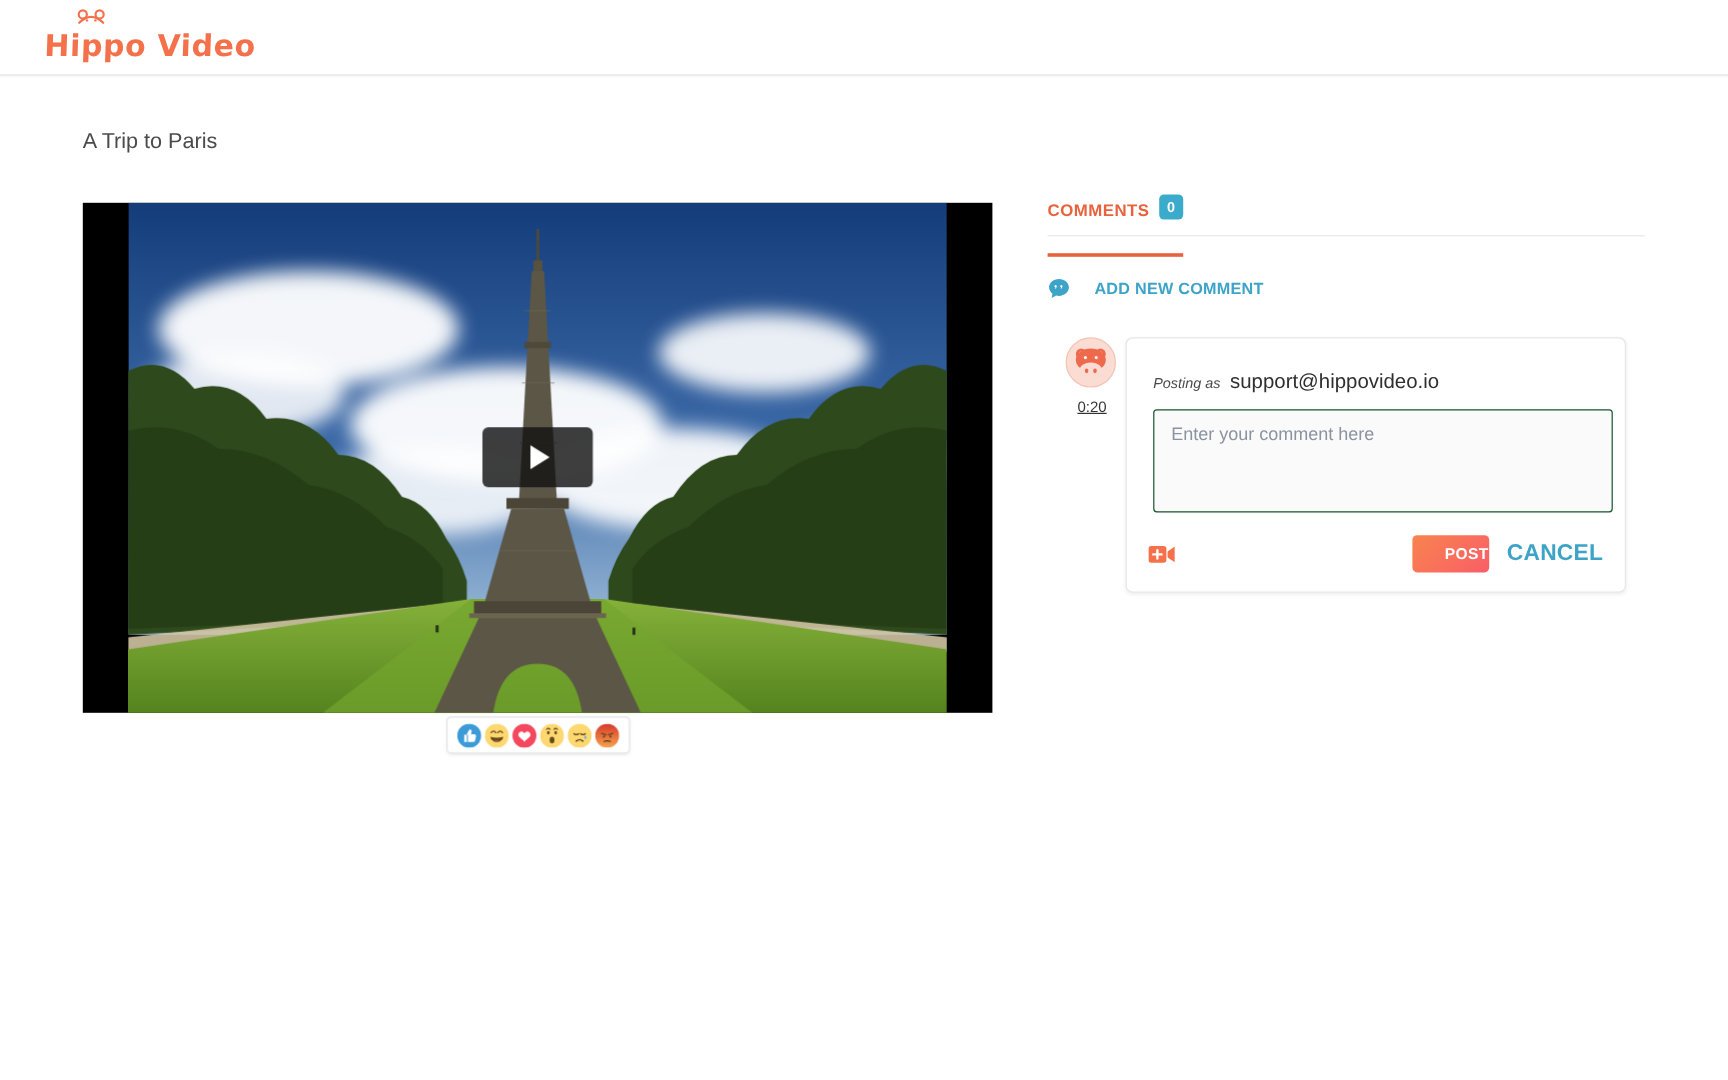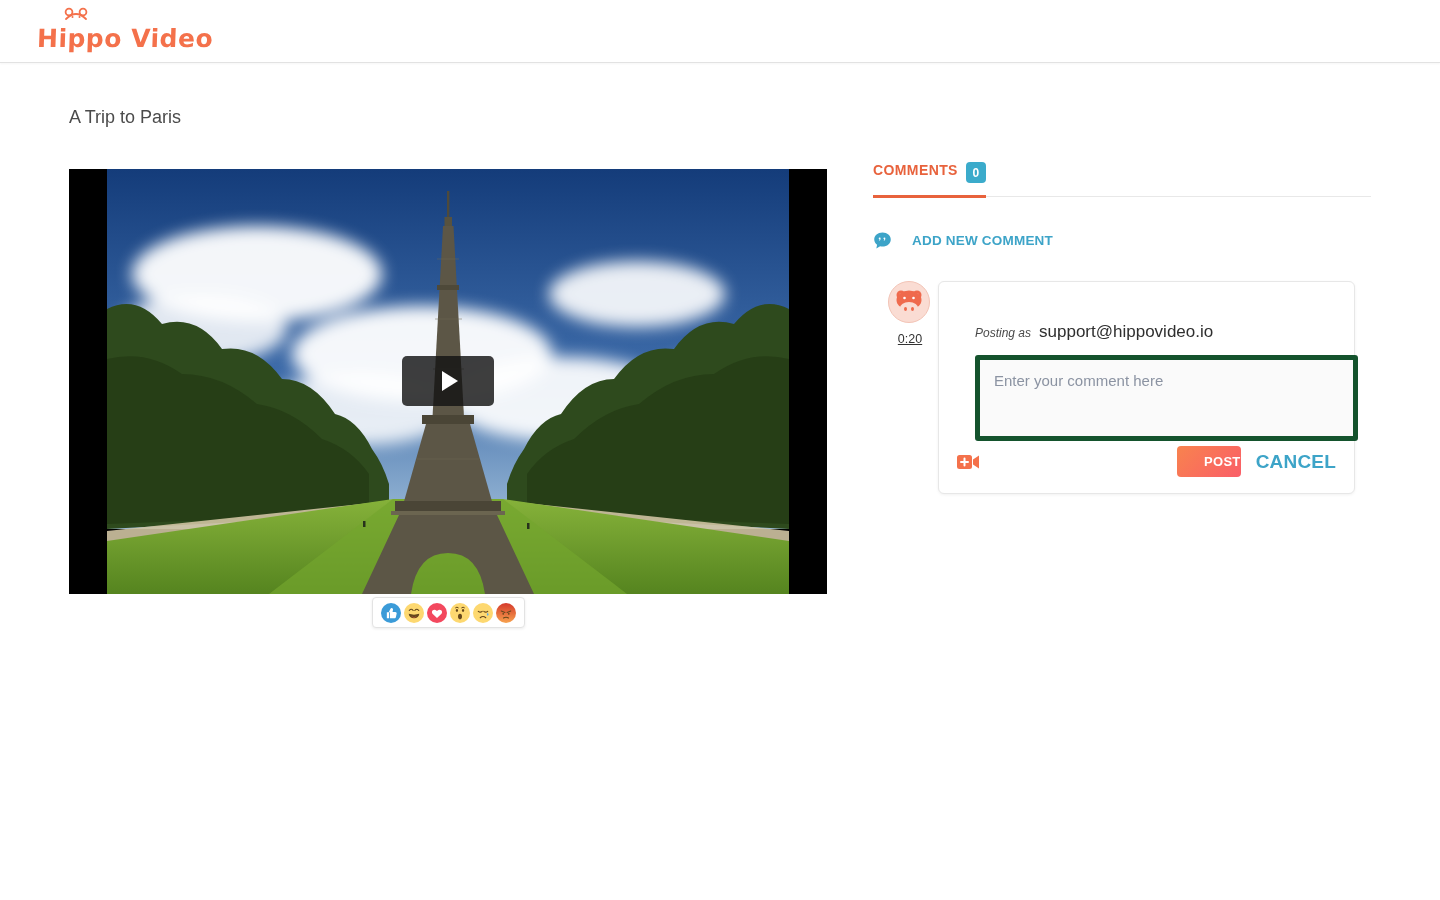--- a/index.html
+++ b/index.html
@@ -26,41 +26,41 @@
   
   .reactions-bar { position:absolute; left:372px; top:597px; width:153px; height:31px; background:#fff;
                    border:1px solid #e3e3e3; border-radius:4px; box-shadow:0 1px 3px rgba(0,0,0,0.08);
                    display:flex; align-items:center; justify-content:center; gap:3px; z-index:4; }
   .reaction { width:20px; height:20px; cursor:pointer; display:inline-flex; }
   .reaction svg { width:20px; height:20px; }
 
   
   .comments-panel { position:absolute; left:873px; top:160px; width:498px; }
   .tab-row { position:relative; height:37px; border-bottom:1px solid #e8e8e8; }
-  .tab-comments { position:absolute; left:0; top:2px; display:flex; align-items:flex-start; gap:8px; cursor:pointer;
-                  padding-bottom:12px; border-bottom:3px solid #e8623c; }
+  .tab-comments { position:absolute; left:0; top:2px; display:flex; align-items:flex-end; gap:8px; cursor:pointer;
+                  padding-bottom:28px; border-bottom:3px solid #e8623c; }
   .tab-label { font-size:14px; font-weight:700; color:#e8623c; letter-spacing:0.4px; }
   .tab-badge { min-width:20px; height:21px; background:#3babcb; border-radius:4px; color:#fff; font-size:12px;
                font-weight:700; display:flex; align-items:center; justify-content:center; padding:0 6px; }
 
   .add-comment { position:absolute; left:0; top:71px; display:flex; align-items:center; gap:20px; cursor:pointer; }
   .add-comment-label { font-size:13.5px; font-weight:700; color:#3da4c8; letter-spacing:0.2px; }
 
   .comment-form { position:absolute; left:0; top:112px; width:498px; }
   .avatar-col { position:absolute; left:15px; top:9px; width:44px; text-align:center; }
   .avatar { width:42px; height:42px; border-radius:50%; background:#fadcd3; border:1px solid #f3c4b6;
             display:flex; align-items:center; justify-content:center; overflow:hidden; }
   .timestamp { display:inline-block; margin-top:9px; font-size:12.5px; color:#333; text-decoration:underline; cursor:pointer; }
 
   .comment-card { position:absolute; left:65px; top:9px; width:417px; height:213px; background:#fff;
-                  border:1px solid #e7e7e7; border-radius:6px; box-shadow:0 1px 3px rgba(0,0,0,0.06); padding:36px; }
+                  border:1px solid #e7e7e7; border-radius:6px; box-shadow:0 1px 3px rgba(0,0,0,0.06); padding:22px; }
   .posting-row { display:flex; align-items:baseline; gap:8px; margin-top:4px; }
   .posting-as { font-size:12px; font-style:italic; color:#4a4a4a; }
   .posting-email { font-size:17px; color:#2f2f2f; }
-  .comment-input { width:383px; height:86px; margin-top:13px; background:#fafafa; border:5px solid #14532d;
+  .comment-input { width:383px; height:86px; margin-top:13px; background:#fafafa; border:1px solid #14532d;
                    border-radius:3px; resize:none; padding:12px 14px; font-size:15px; color:#444;
                    font-family:"Liberation Sans", sans-serif; outline:none; }
   .comment-input::placeholder { color:#8b93a2; }
   .card-footer { position:absolute; left:18px; right:18px; bottom:16px; height:31px; display:flex; align-items:center; }
   .record-icon { cursor:pointer; display:inline-flex; }
   .footer-spacer { flex:1; }
   .post-btn { width:64px; height:31px; border:none; border-radius:4px; color:#fff; font-size:13px; font-weight:700;
               letter-spacing:0.3px; cursor:pointer; background:linear-gradient(135deg,#f8834e 0%,#fa5e68 100%);
               font-family:"Liberation Sans", sans-serif;text-align:right; }
   .cancel-btn { margin-left:15px; font-size:19px; font-weight:700; color:#3da4c8; cursor:pointer; letter-spacing:0.2px; }

